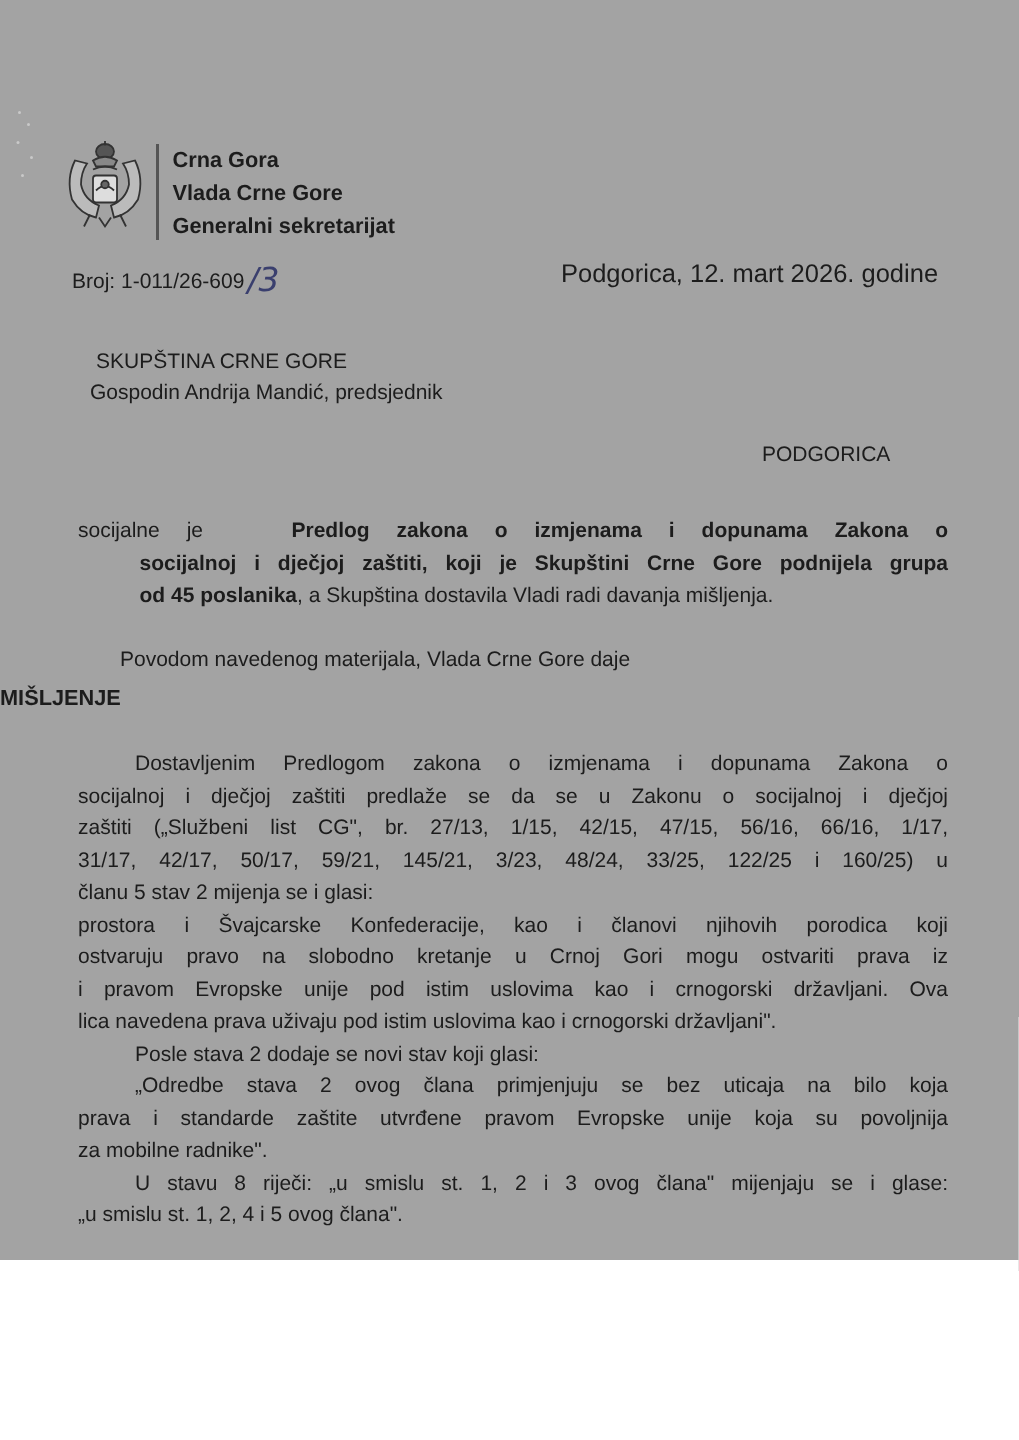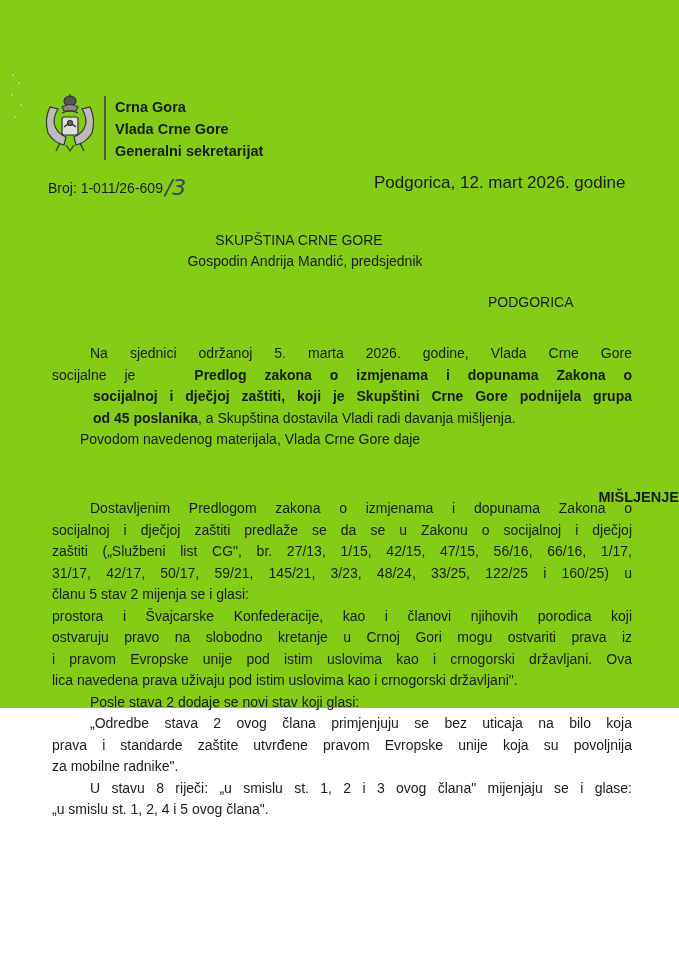--- a/index.html
+++ b/index.html
@@ -1,36 +1,36 @@
 <!DOCTYPE html>
 <html><head>
 <meta charset="utf-8">
 <style>
   html, body { margin: 0; padding: 0; background: #ffffff; }
   body { width: 679px; height: 960px; position: relative; overflow: hidden;
          font-family: "Liberation Sans", sans-serif; color: #1c1c1c; }
-  .page { position: absolute; left: 0; top: 0; width: 679px; height: 708px; background: #84cc16; }
+  .page { position: absolute; left: 0; top: 0; width: 679px; height: 840px; background: #a3a3a3; }
   .specks { position: absolute; left: 8px; top: 70px; width: 20px; height: 60px; }
   .speck { position: absolute; width: 2px; height: 2px; background: #c9c9c9; border-radius: 50%; }
   .emblem { position: absolute; left: 40px; top: 93px; width: 60px; height: 62px; }
   .vline { position: absolute; left: 104px; top: 96px; width: 1.5px; height: 64px; background: #555; }
   .header-org { position: absolute; left: 115px; top: 96px; font-weight: bold; font-size: 14.5px; line-height: 22px; }
   .header-org div { white-space: nowrap; }
   .broj { position: absolute; left: 48px; top: 173px; font-size: 14px; white-space: nowrap; }
   .broj .hand { font-family: "DejaVu Sans", sans-serif; font-size: 22px; color: #3a3f6e; font-style: italic; position: relative; top: 2px; margin-left: 2px; }
   .datum { position: absolute; left: 374px; top: 173px; font-size: 17px; white-space: nowrap; }
-  .recip { position: absolute; left: 60px; width: 580px; text-align: center; font-size: 14px; }
+  .recip { position: absolute; left: 60px; width: 580px; text-align: left; font-size: 14px; }
   .r1 { top: 232px; left: 64px; width: 470px; }
   .r2 { top: 253px; left: 60px; width: 490px; }
-  .city { position: absolute; left: 488px; top: 294px; font-size: 14px; }
+  .city { position: absolute; left: 508px; top: 294px; font-size: 14px; }
   .para { position: absolute; left: 52px; width: 580px; font-size: 14px; line-height: 21.5px; text-align: justify; }
   .p1 { top: 343px; }
   .p1 b { font-weight: bold; margin-left: 41px; }
   .p2 { top: 407px; }
-  .title { position: absolute; left: 0; width: 679px; top: 458px; text-align: right; font-weight: bold; font-size: 14.5px; margin-top: 31px; }
+  .title { position: absolute; left: 0; width: 679px; top: 458px; text-align: left; font-weight: bold; font-size: 14.5px; }
   .p3 { top: 498px; }
   .line { display: block; text-align: justify; text-align-last: justify; height: 21.5px; white-space: nowrap; }
   .line.last { text-align-last: left; }
   .line.indent { padding-left: 38px; }
 </style>
 </head>
 <body>
 
 <div class="page">
 
@@ -72,21 +72,20 @@
     <span>Broj: 1-011/26-609</span><span class="hand">/3</span>
   </div>
 
   <div class="datum">Podgorica, 12. mart 2026. godine</div>
 
   <div class="recip r1">SKUPŠTINA CRNE GORE</div>
   <div class="recip r2">Gospodin Andrija Mandić, predsjednik</div>
   <div class="city">PODGORICA</div>
 
   <div class="para p1">
-    <span class="line indent">Na sjednici održanoj 5. marta 2026. godine, Vlada Crne Gore</span>
     <span class="line"><span>socijalne je </span><b>Predlog zakona o izmjenama i dopunama Zakona o</b></span>
     <b class="line">socijalnoj i dječjoj zaštiti, koji je Skupštini Crne Gore podnijela grupa</b>
     <span class="line last"><b>od 45 poslanika</b><span>, a Skupština dostavila Vladi radi davanja mišljenja.</span></span>
   </div>
 
   <div class="para p2" style="top:429px">
     <span class="line last" style="padding-left:28px">Povodom navedenog materijala, Vlada Crne Gore daje</span>
   </div>
 
   <div class="title">MIŠLJENJE</div>

